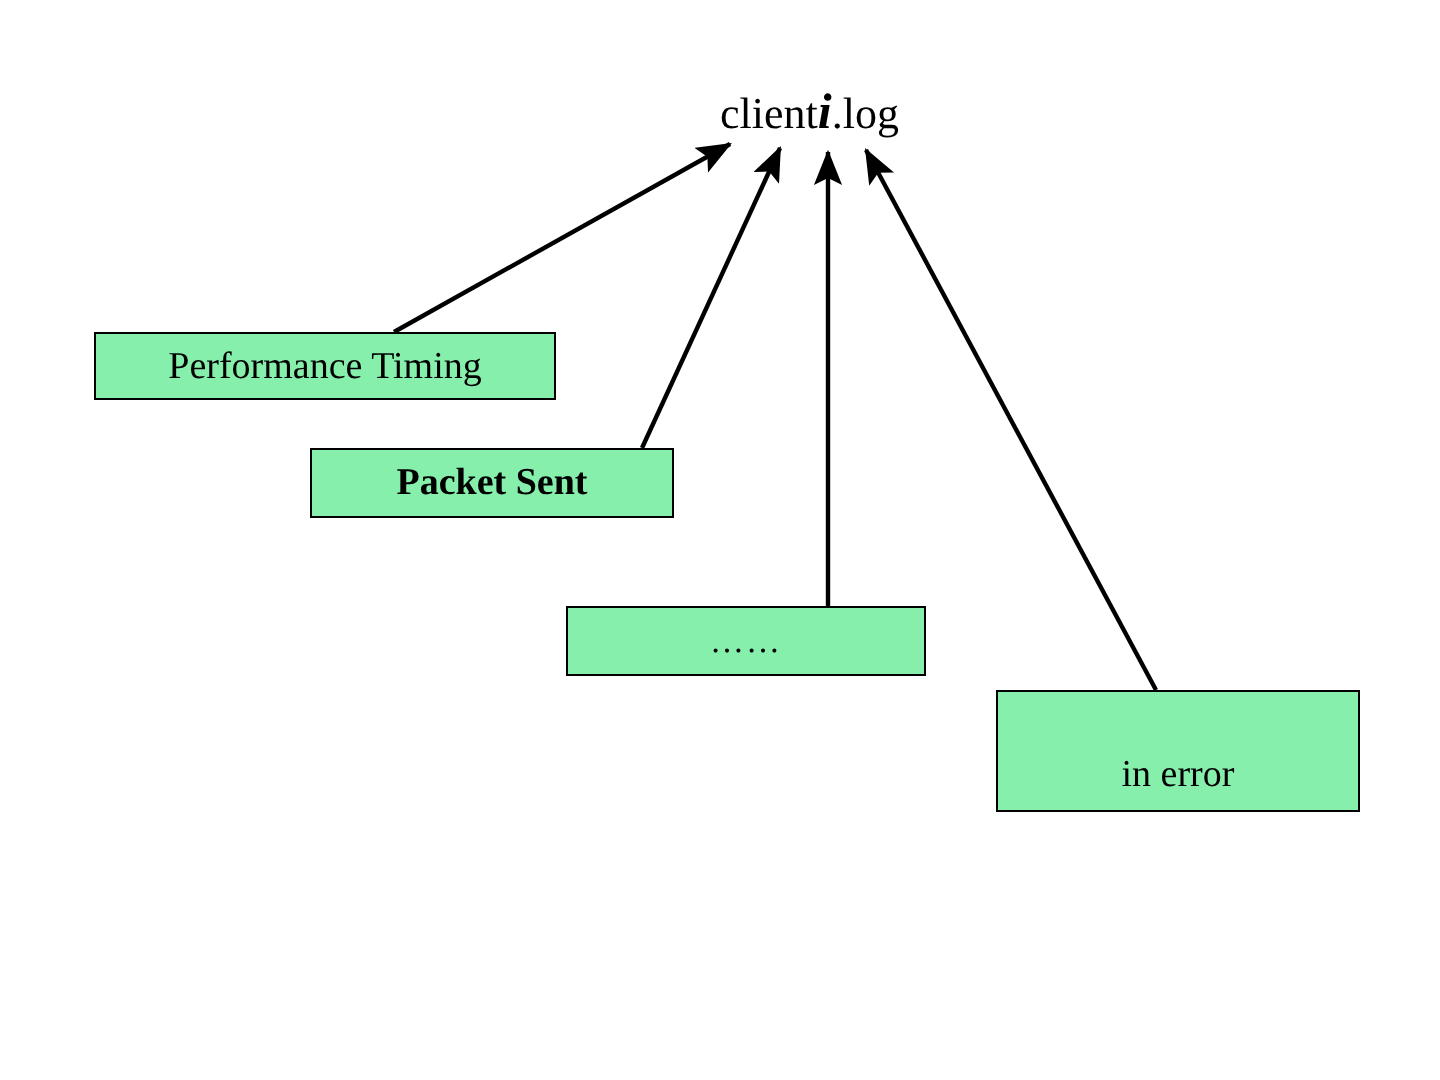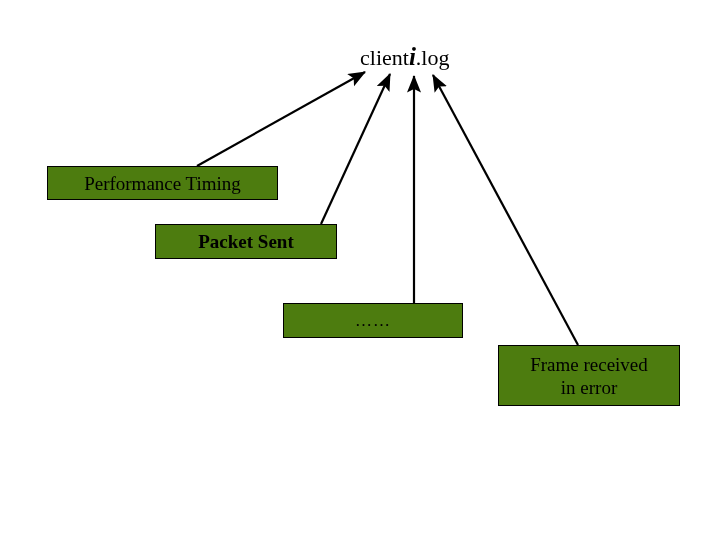--- a/index.html
+++ b/index.html
@@ -27,21 +27,21 @@
   }
   .title .emph {
     font-style: italic;
     font-weight: bold;
     font-size: 25px;
   }
   .node {
     position: absolute;
     box-sizing: border-box;
     border: 1px solid #000000;
-    background: #4d7c0f;
+    background: #86efac;
     display: flex;
     align-items: center;
     justify-content: center;
     text-align: center;
     font-size: 19px;
     line-height: 23px;
     color: #000000;
     padding: 16px 6px;
   }
   #box-performance-timing {
@@ -106,18 +106,18 @@
   <div class="node" id="box-packet-sent">
     <span>Packet Sent</span>
   </div>
 
   <div class="node" id="box-ellipsis">
     <span>……</span>
   </div>
 
   <div class="node" id="box-frame-error">
     <span>
-      <span>Frame received</span><br>
+      <br>
       <span>in error</span>
     </span>
   </div>
 
 </div>
 
 </body></html>

